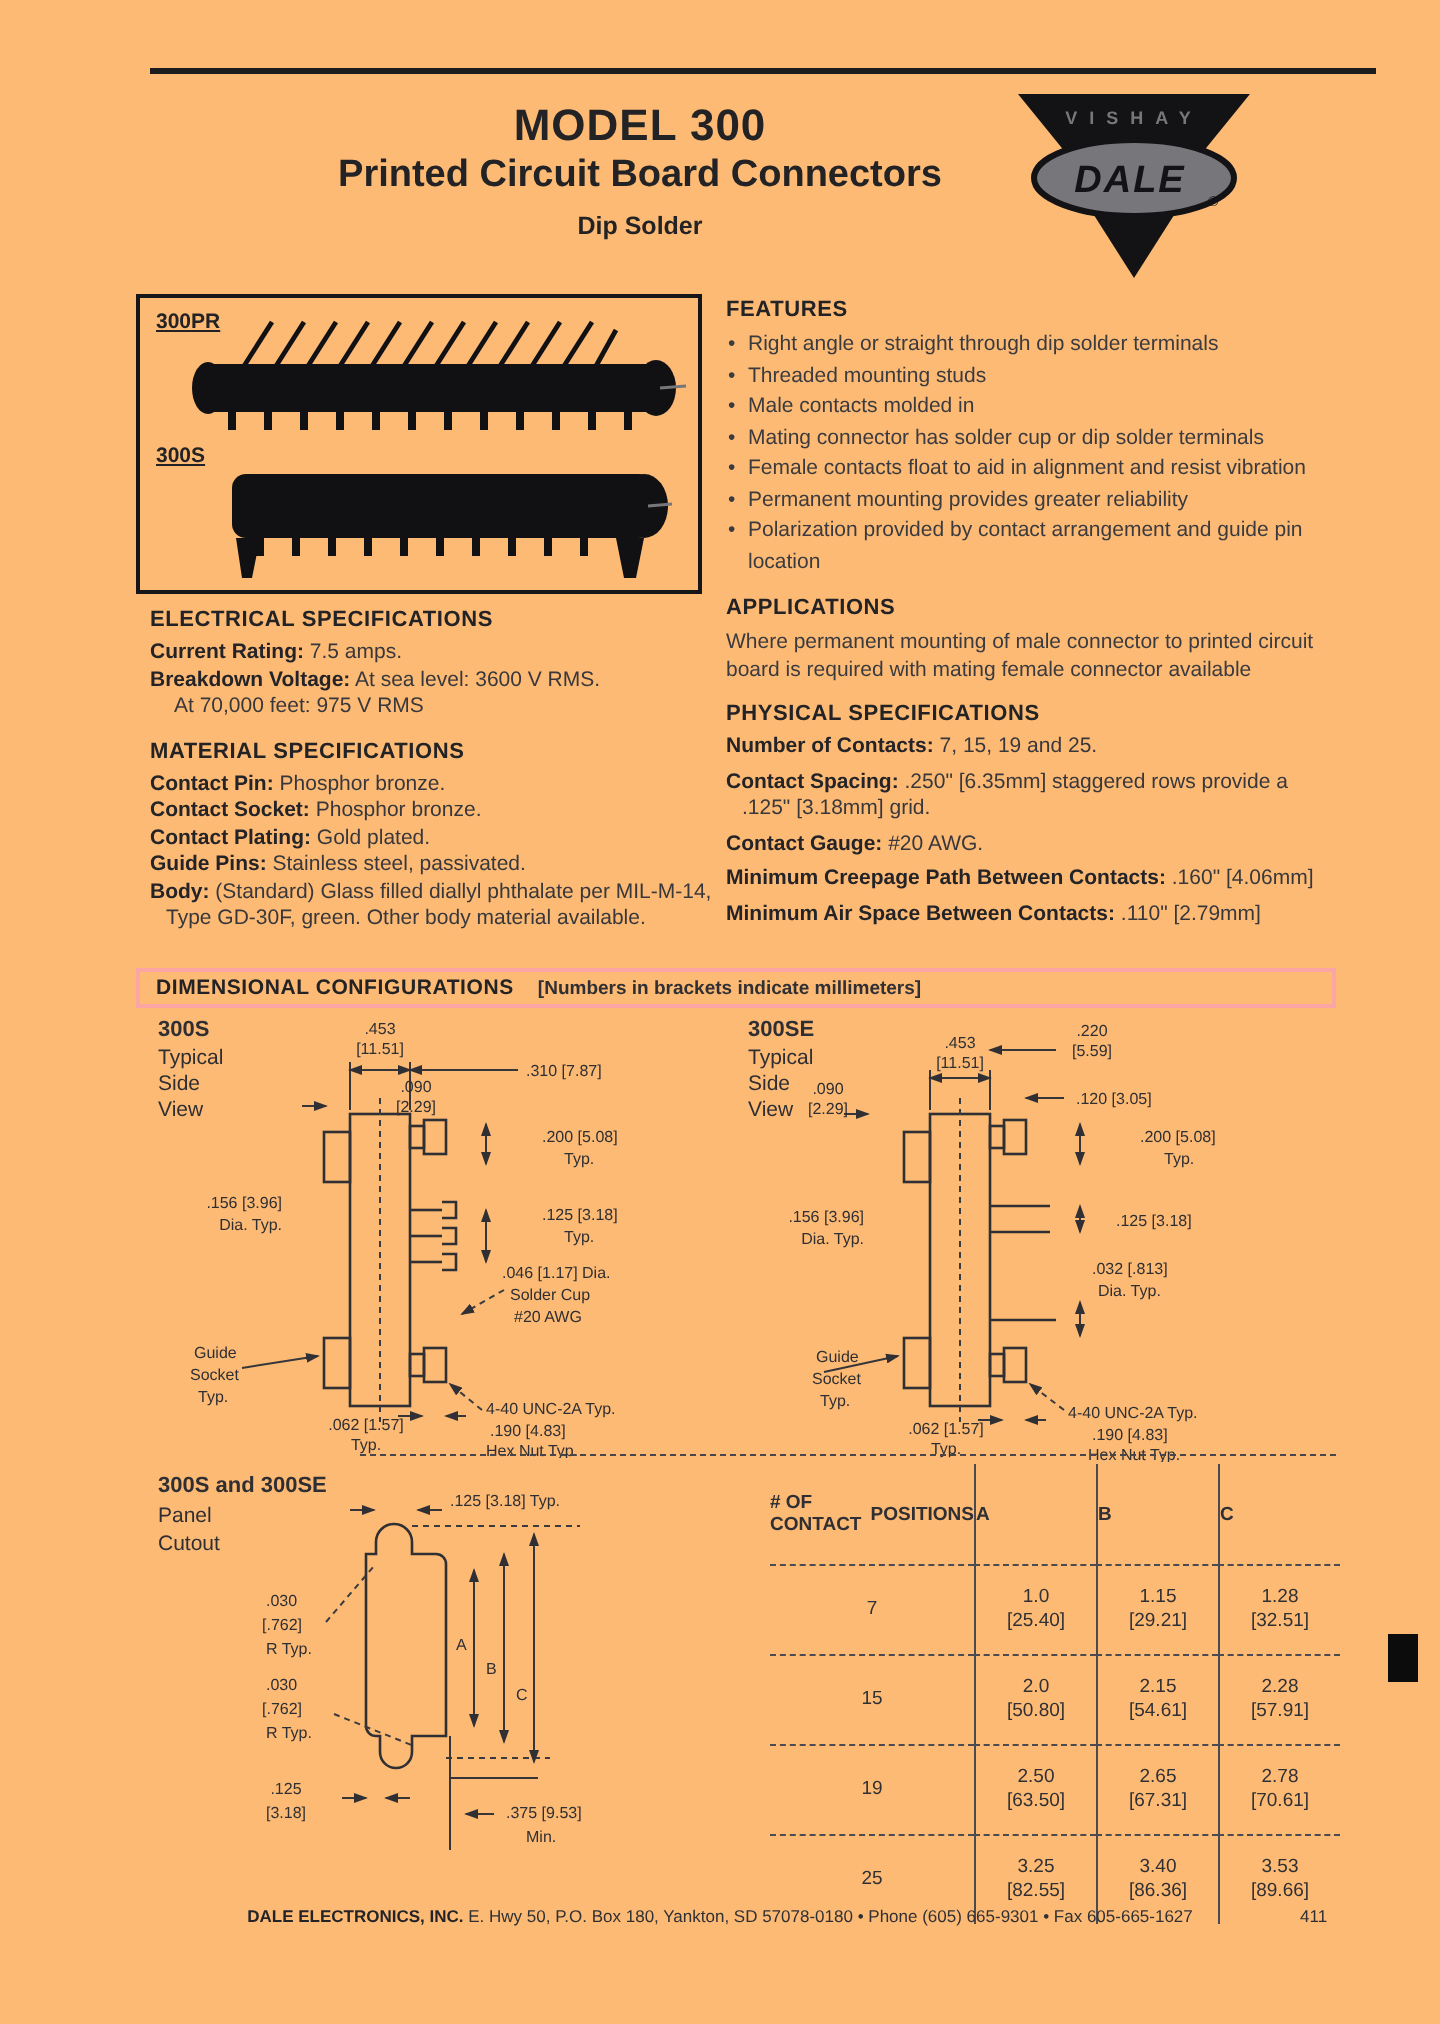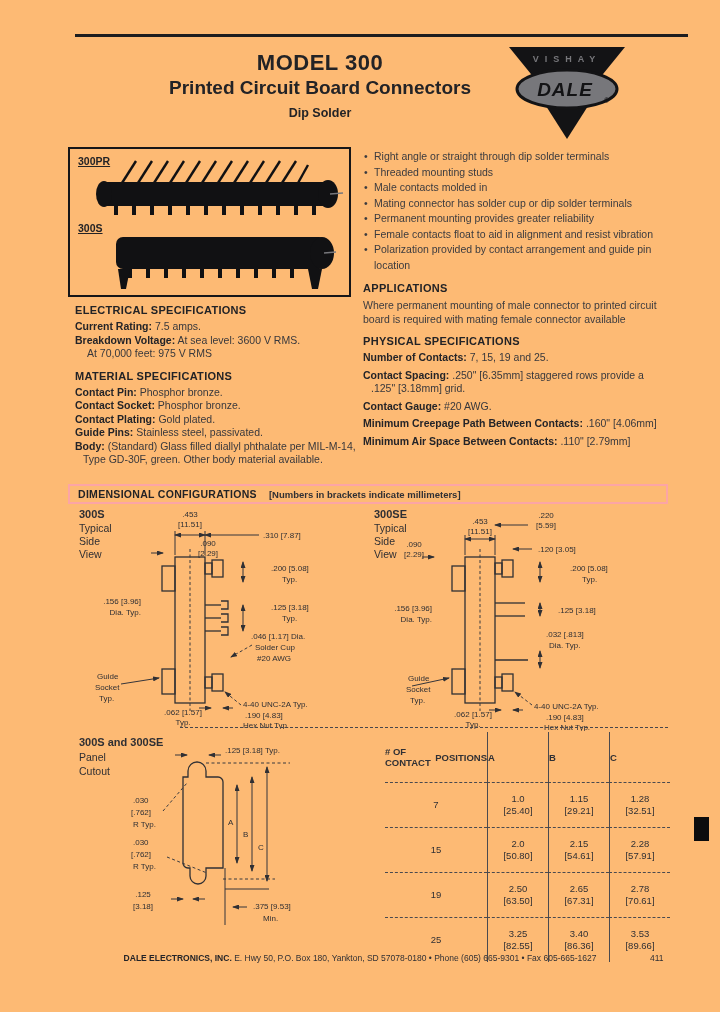--- a/index.html
+++ b/index.html
@@ -129,26 +129,27 @@
     <div class="gap"></div>
     <div class="sechead">MATERIAL SPECIFICATIONS</div>
     <div class="specline"><b>Contact Pin:</b> <span>Phosphor bronze.</span></div>
     <div class="specline"><b>Contact Socket:</b> <span>Phosphor bronze.</span></div>
     <div class="specline"><b>Contact Plating:</b> <span>Gold plated.</span></div>
     <div class="specline"><b>Guide Pins:</b> <span>Stainless steel, passivated.</span></div>
     <div class="specline"><b>Body:</b> <span>(Standard) Glass filled diallyl phthalate per MIL-M-14, Type GD-30F, green. Other body material available.</span></div>
   </div>
 
   <div class="abs" style="left:363px;top:149px;width:302px;">
+    <div class="sechead">FEATURES</div>
     <div class="feat">Right angle or straight through dip solder terminals</div>
     <div class="feat">Threaded mounting studs</div>
     <div class="feat">Male contacts molded in</div>
     <div class="feat">Mating connector has solder cup or dip solder terminals</div>
+    <div class="feat">Female contacts float to aid in alignment and resist vibration</div>
     <div class="feat">Permanent mounting provides greater reliability</div>
-    <div class="feat">Female contacts float to aid in alignment and resist vibration</div>
     <div class="feat">Polarization provided by contact arrangement and guide pin location</div>
     <div class="gap"></div>
     <div class="sechead">APPLICATIONS</div>
     <div class="appbody">Where permanent mounting of male connector to printed circuit board is required with mating female connector available</div>
     <div class="gap"></div>
     <div class="sechead">PHYSICAL SPECIFICATIONS</div>
     <div class="specline"><b>Number of Contacts:</b> <span>7, 15, 19 and 25.</span></div>
     <div style="height:4px;"></div>
     <div class="specline"><b>Contact Spacing:</b> <span>.250" [6.35mm] staggered rows provide a .125" [3.18mm] grid.</span></div>
     <div style="height:4px;"></div>

